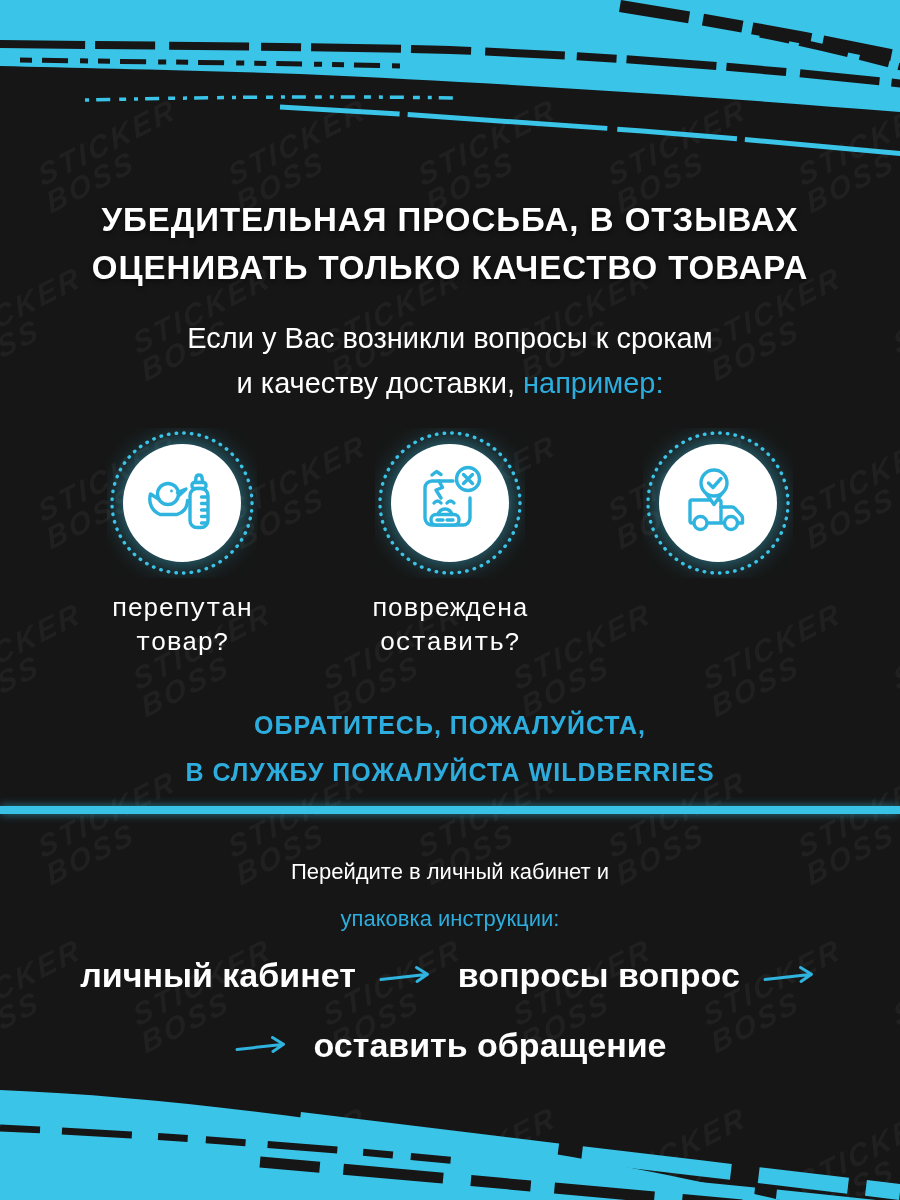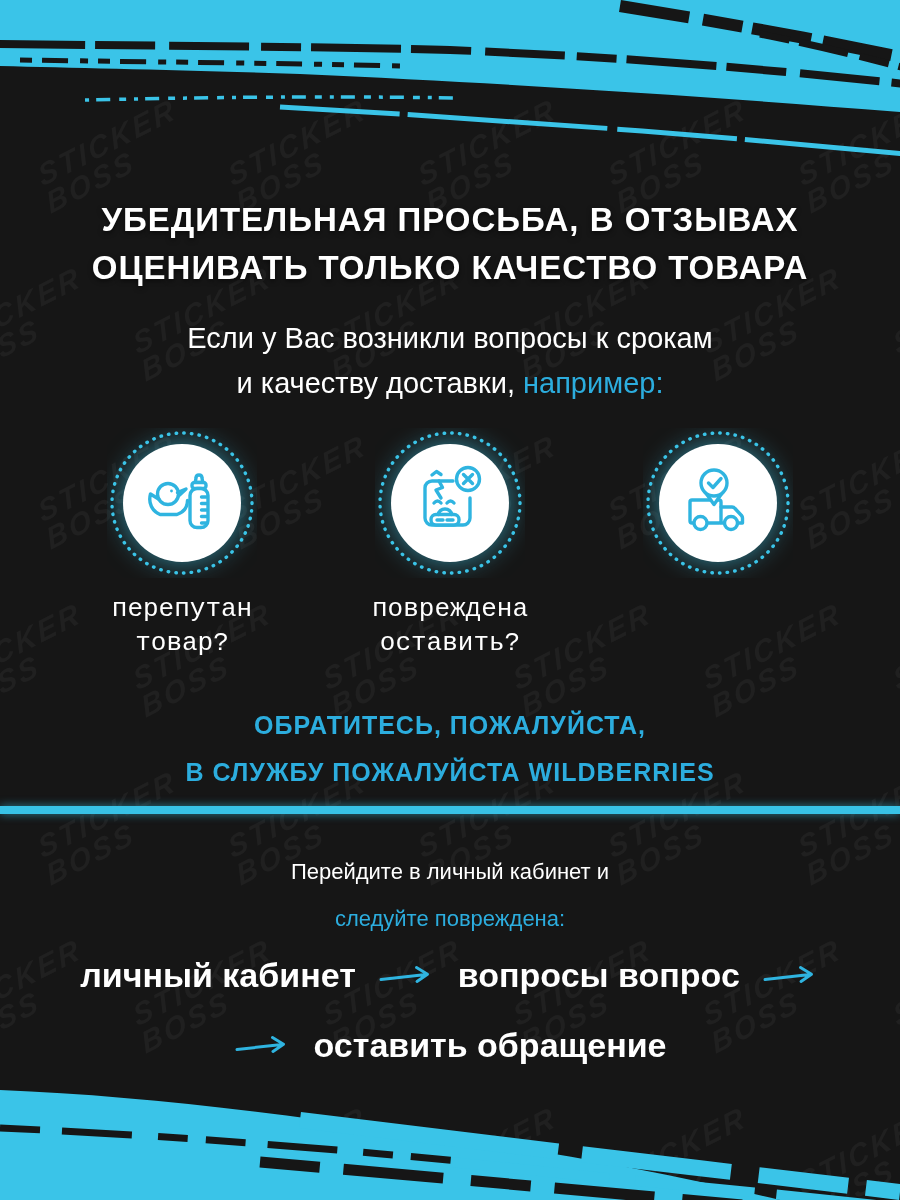--- a/index.html
+++ b/index.html
@@ -264,21 +264,21 @@
 
     <div class="support-heading">
       <div>ОБРАТИТЕСЬ, ПОЖАЛУЙСТА,</div>
       <div>В СЛУЖБУ ПОЖАЛУЙСТА WILDBERRIES</div>
     </div>
 
     <div class="divider"></div>
 
     <div class="instructions">
       <div>Перейдите в личный кабинет и</div>
-      <div class="accent">следуйте повреждена:</div>
+      <div class="accent">упаковка инструкции:</div>
     </div>
 
     <div class="steps-row r1">
       <span>личный кабинет</span>
       <svg class="arrow-svg" width="58" height="24" viewBox="0 0 58 24" fill="none">
         <path d="M3 15.5 L48 10.5 M38.5 3.5 L49.5 10.2 L39 17.5" stroke="#2fb4e0" stroke-width="3" stroke-linecap="round" stroke-linejoin="round"></path>
       </svg>
       <span>вопросы вопрос</span>
       <svg class="arrow-svg" width="58" height="24" viewBox="0 0 58 24" fill="none">
         <path d="M3 15.5 L48 10.5 M38.5 3.5 L49.5 10.2 L39 17.5" stroke="#2fb4e0" stroke-width="3" stroke-linecap="round" stroke-linejoin="round"></path>

